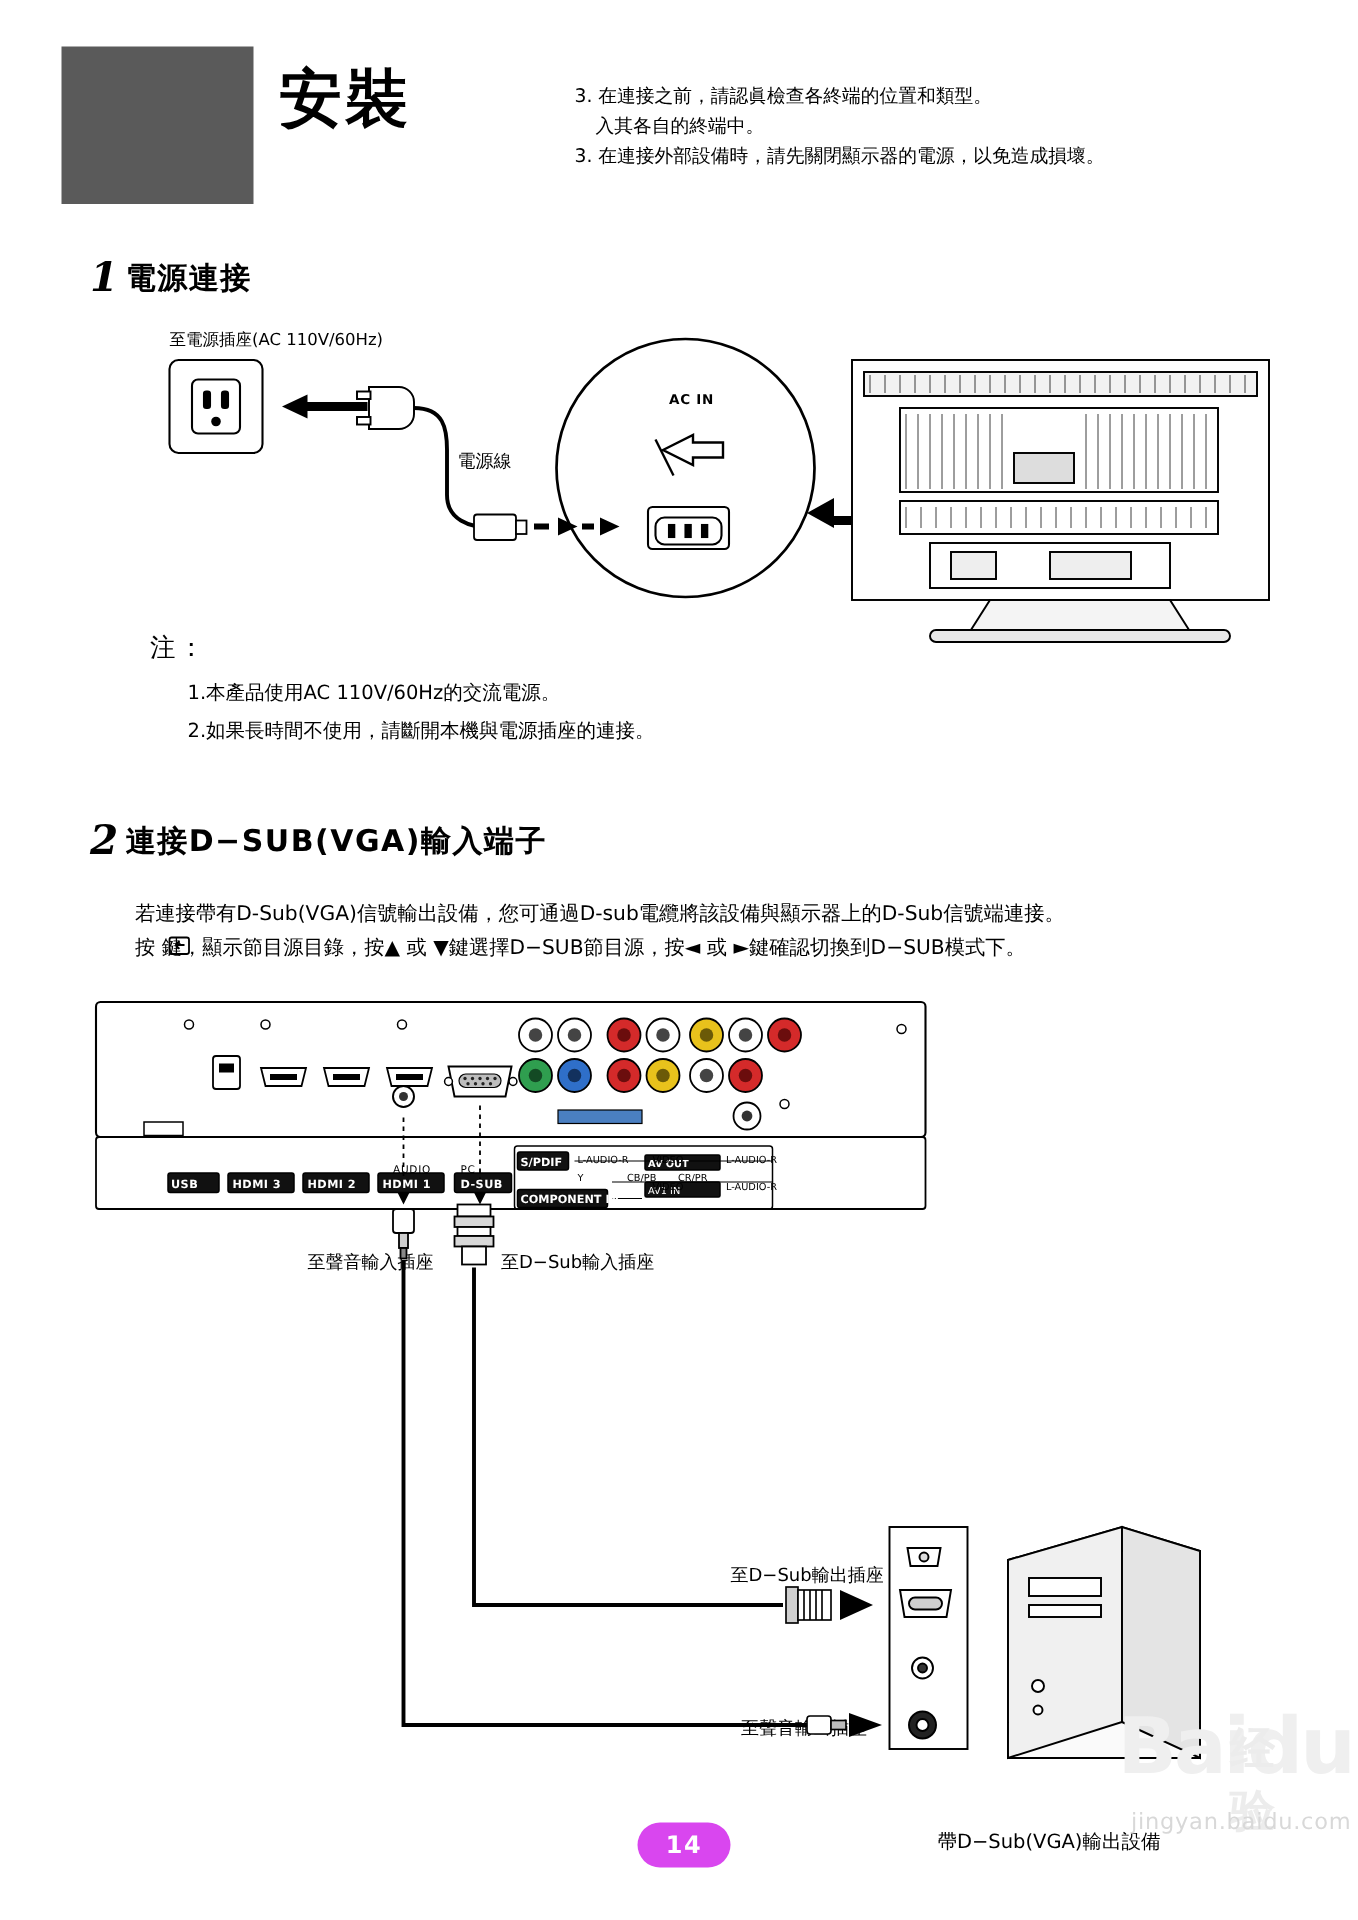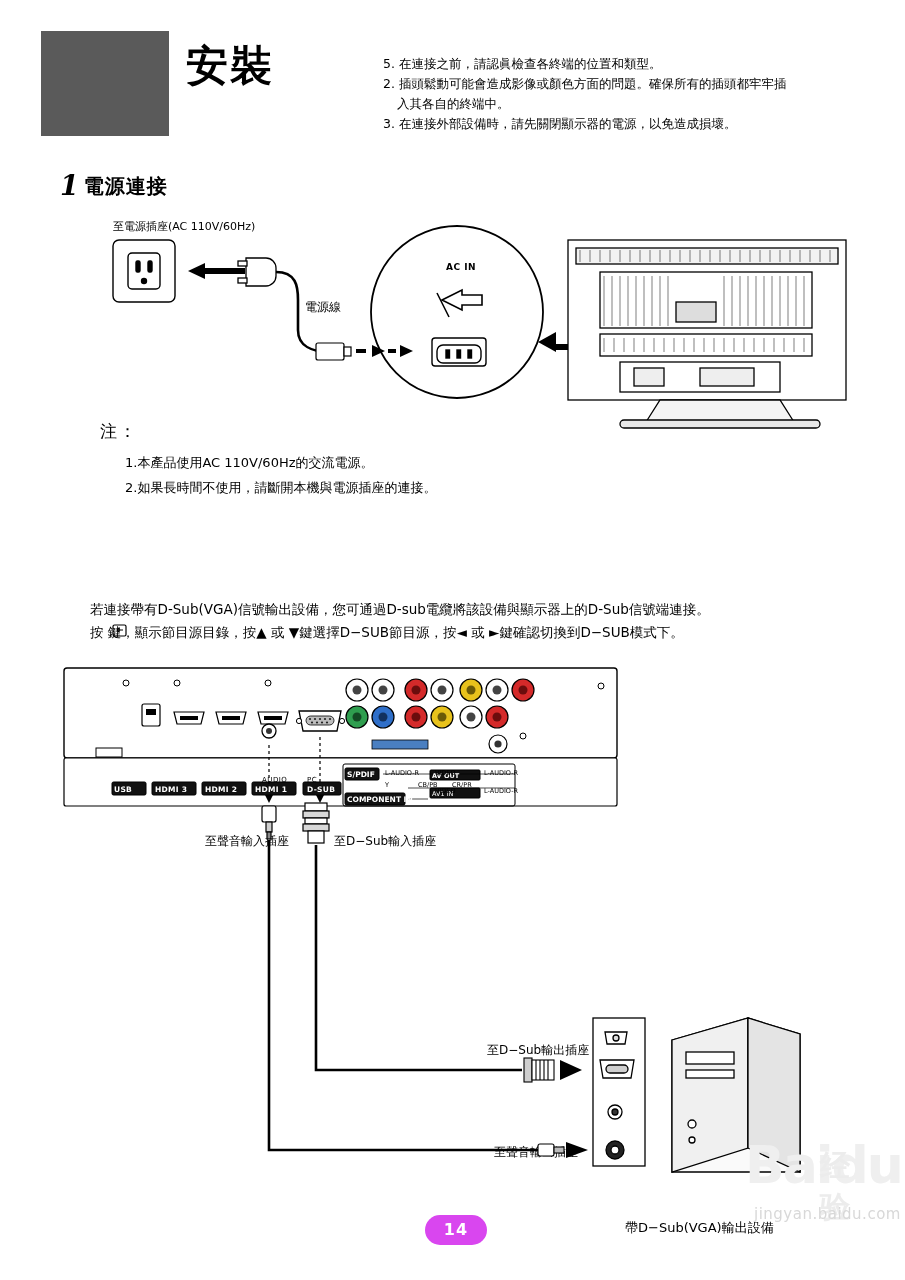--- a/index.html
+++ b/index.html
@@ -79,22 +79,21 @@
   .svgwrap{position:absolute;left:0;top:0;pointer-events:none;}
 </style>
 </head>
 <body>
 
 <div class="page">
 
   <div class="hdr-block"></div>
   <div class="hdr-title">安裝</div>
   <div class="hdr-notes">
-    <span class="ln">5. 在連接之前，請認眞檢查各終端的位置和類型。</span>
-    <span class="ln">2. 插頭鬆動可能會造成影像或顏色方面的問題。確保所有的插頭都牢牢插</span>
+    <span class="ln">3. 在連接之前，請認眞檢查各終端的位置和類型。</span>
     <span class="ln indent">入其各自的終端中。</span>
     <span class="ln">3. 在連接外部設備時，請先關閉顯示器的電源，以免造成損壞。</span>
   </div>
 
   <div class="sec" id="sec1">
     <span class="num">1</span><span class="lbl">電源連接</span>
   </div>
 
   <div class="txt" style="left:113px;top:219px;">至電源插座(AC 110V/60Hz)</div>
   <div class="txt12" style="left:305px;top:299px;">電源線</div>
@@ -242,20 +241,23 @@
     </g>
   </svg>
   </div>
 
   <div class="note-head">注：</div>
   <div class="note-list">
     <div>1.本產品使用AC 110V/60Hz的交流電源。</div>
     <div>2.如果長時間不使用，請斷開本機與電源插座的連接。</div>
   </div>
 
+  <div class="sec" id="sec2">
+    <span class="num">2</span><span class="lbl">連接D−SUB(VGA)輸入端子</span>
+  </div>
   <div class="para" style="left:90px;top:598px;width:760px;">若連接帶有D-Sub(VGA)信號輸出設備，您可通過D-sub電纜將該設備與顯示器上的D-Sub信號端連接。</div>
   <div class="para" style="left:90px;top:621px;width:760px;">按  鍵，顯示節目源目錄，按▲ 或 ▼鍵選擇D−SUB節目源，按◄ 或 ►鍵確認切換到D−SUB模式下。</div>
 
   <div class="svgwrap">
     <svg width="905" height="1280" viewBox="0 0 905 1280">
       <g stroke="#000" stroke-width="1.2" fill="none">
         <rect x="113" y="625" width="13" height="11" rx="1.5"></rect>
         <path d="M117 630 h6 M117 630 l2.5 -2.5 M117 630 l2.5 2.5"></path>
       </g>
     </svg>

